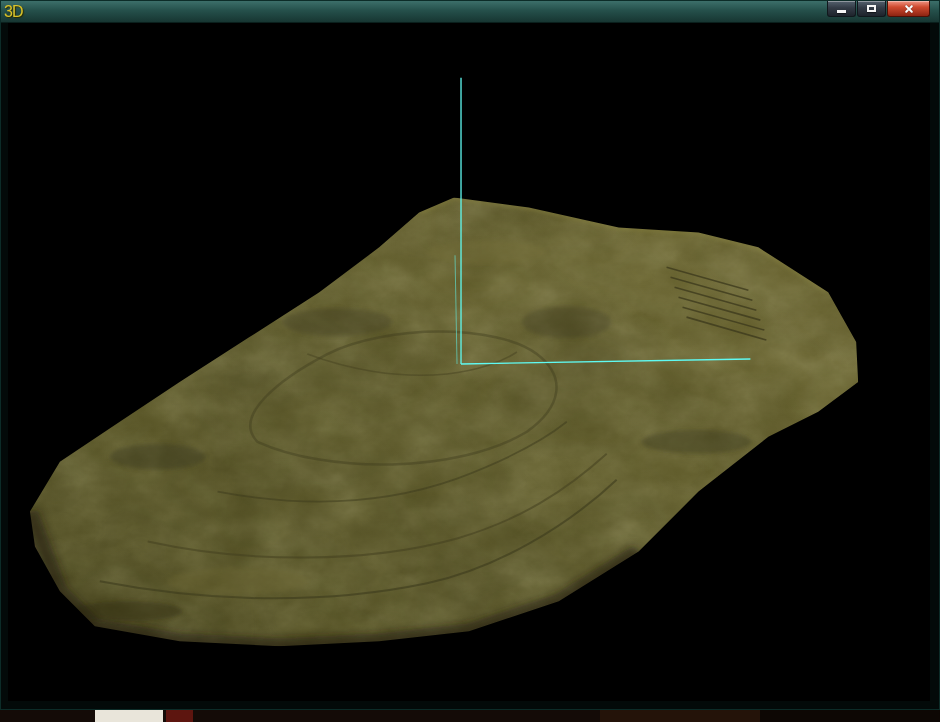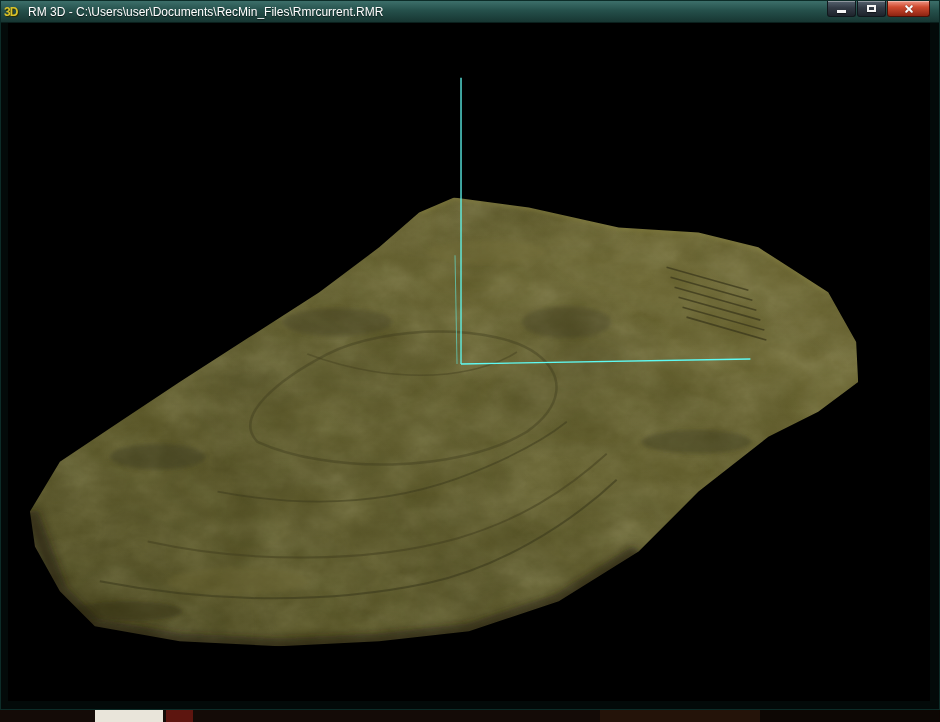--- a/index.html
+++ b/index.html
@@ -13,21 +13,21 @@
     position:absolute;left:0;top:0;width:940px;height:710px;
     background:#030a09;border:1px solid #0c2c28;box-sizing:border-box;
   }
   .titlebar{
     position:absolute;left:0;top:0;right:0;height:22px;
     background:linear-gradient(#3c6f6a 0%, #25504b 45%, #173632 100%);
     border-bottom:1px solid #0a1f1c;
     display:flex;align-items:center;padding:0 3px;box-sizing:border-box;
   }
   .app-icon{
-    width:20px;flex:0 0 auto;color:#d9c229;font-weight:bold;font-size:12px;
+    width:20px;flex:0 0 auto;color:#d9c229;font-weight:normal;font-size:16px;
     text-shadow:1px 1px 1px #2a2a00;letter-spacing:-1px;
   }
   .title-text{
     color:#ffffff;font-size:12px;margin-left:4px;white-space:nowrap;
     text-shadow:0 1px 1px rgba(0,0,0,.65);
   }
   .controls{
     margin-left:auto;display:flex;align-items:flex-start;align-self:flex-start;
     margin-top:0;margin-right:6px;
   }
@@ -70,21 +70,20 @@
   .blk.brown{left:600px;width:160px;background:#241309;}
   .blk.dark{left:760px;width:180px;background:#0d0704;}
 </style>
 </head>
 <body>
 
 <div class="window">
 
   <div class="titlebar">
     <span class="app-icon">3D</span>
-    <span class="title-text">RM 3D - C:\Users\user\Documents\RecMin_Files\Rmrcurrent.RMR</span>
     <div class="controls">
       <div class="ctrl">
         <span class="glyph-min"></span>
       </div>
       <div class="ctrl">
         <span class="glyph-max"></span>
       </div>
       <div class="ctrl close">
         <span class="glyph-close"></span>
       </div>

